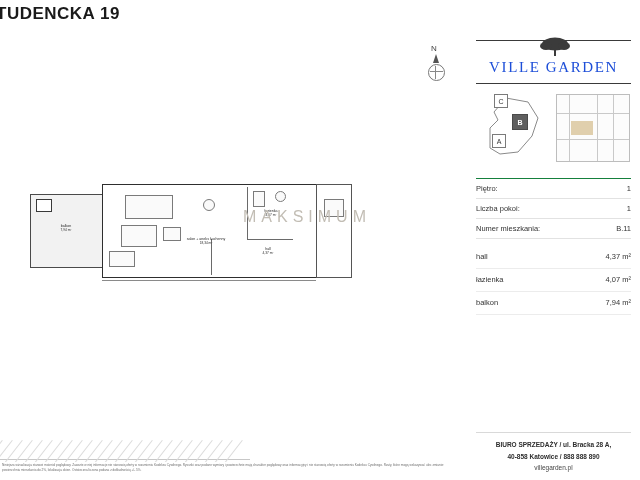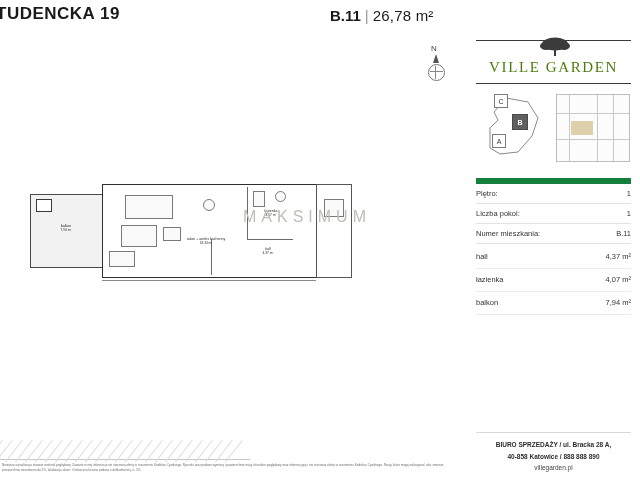--- a/index.html
+++ b/index.html
@@ -248,21 +248,21 @@
     border-top: 1px solid #3a3a3a;
     border-bottom: 1px solid #3a3a3a;
     display: flex;
     align-items: center;
     justify-content: center;
   }
   #logo-text {
     font-family: "Liberation Serif", serif;
     font-size: 15px;
     letter-spacing: 1.6px;
-    color: #4d7c0f;
+    color: #1d4ed8;
     padding-top: 10px;
   }
   #logo-tree {
     position: absolute;
     left: 62px; top: -6px;
     width: 34px; height: 22px;
   }
 
   
   #keyplans {
@@ -327,21 +327,21 @@
     position: absolute;
     left: 0; top: 5px;
   }
   .spec-row .v {
     position: absolute;
     right: 0; top: 5px;
     text-align: right;
   }
   .spec-row.strong .k,
   .spec-row.strong .v { font-weight: bold; }
-  .spec-row.top { border-top: 6px solid #15803d; }
+  .spec-row.top { border-top: 1px solid #15803d; }
 
   #rooms {
     position: absolute;
     left: 10px; top: 246px;
     width: 155px;
   }
   .room-row {
     position: relative;
     height: 22px;
     border-bottom: 1px solid #ececec;
@@ -372,23 +372,20 @@
   #contact .b { font-weight: bold; }
   #contact .web { color: #444; }
 </style>
 </head>
 <body>
 
 <div id="plan-area">
 
   <div id="street-title">TUDENCKA 19</div>
 
-  <div id="unit-title">
-    <span class="code">B.11</span><span class="sep">|</span><span class="area">26,78 m²</span>
-  </div>
 
   <div id="compass">
     <div class="n-label">N</div>
     <div class="needle"></div>
     <div class="ring"></div>
   </div>
 
   <div id="floorplan">
 
     <div id="balcony">

